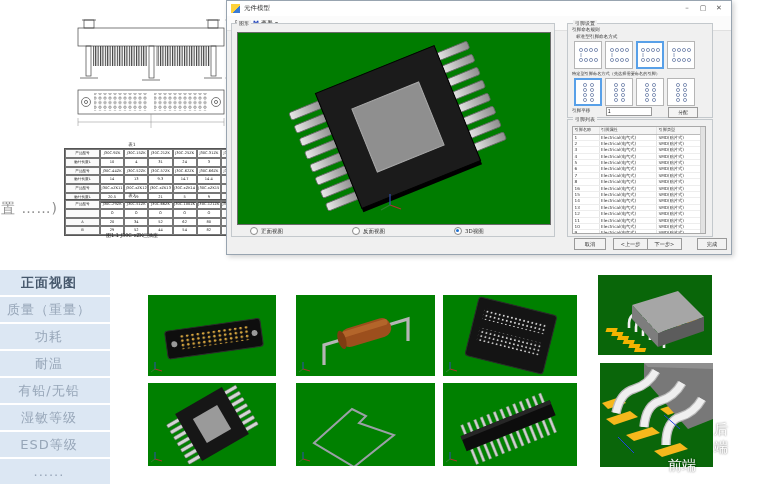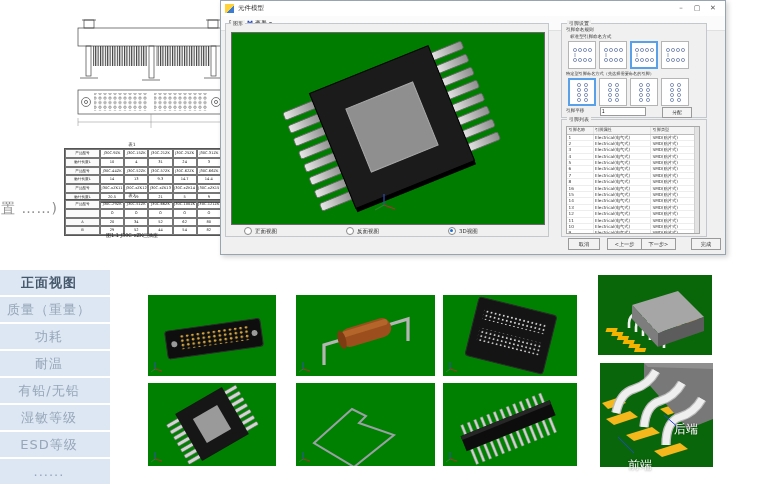--- a/index.html
+++ b/index.html
@@ -12,21 +12,21 @@
   .spec-table{left:36px;width:168px;border:0.5px solid #555;}
   .t-row{display:flex;}
   .t-cell{flex:0 0 22.2px;border:0.4px solid #777;font-size:3.6px;line-height:6.8px;height:6.8px;
           text-align:center;color:#222;overflow:hidden;white-space:nowrap;}
   .t-cell:first-child{flex:0 0 33px;background:#fafafa;}
   #caption{left:0;top:228px;width:208px;text-align:center;font-size:5px;color:#222;}
 
   #partial-text{left:1px;top:200px;font-size:14px;color:#8f8f8f;letter-spacing:1px;}
 
   
-  #dialog{left:220px;top:0;width:504px;height:253px;background:#f0f0f0;border:1px solid #98a4b0;
+  #dialog{left:226px;top:0;width:504px;height:253px;background:#f0f0f0;border:1px solid #98a4b0;
           box-shadow:2px 2px 5px rgba(0,0,0,.18);text-decoration:underline;}
   #titlebar{left:0;top:0;width:100%;height:15px;background:#ffffff;border-bottom:1px solid #e3e3e3;}
   #title-icon{left:4px;top:3px;width:9px;height:9px;background:linear-gradient(135deg,#ffd23a 60%,#3a7bd5 60%);}
   #title-text{left:17px;top:3px;font-size:6.5px;color:#333;}
   .win-ctl{top:1px;width:16px;height:13px;text-align:center;font-size:7px;color:#555;line-height:13px;}
   #menubar{left:0;top:15px;width:100%;height:14px;background:#fbfbfb;border-bottom:1px solid #e0e0e0;}
   .menu-item{top:3px;font-size:6px;color:#333;}
   #menu-m{color:#2244bb;font-weight:bold;}
 
   .groupbox{border:1px solid #c3c8cc;background:#f0f0f0;}
@@ -68,21 +68,21 @@
   .tile{background:#008000;overflow:hidden;}
   #tile-1{left:148px;top:295px;width:128px;height:81px;}
   #tile-2{left:296px;top:295px;width:139px;height:81px;}
   #tile-3{left:443px;top:295px;width:134px;height:81px;}
   #tile-4{left:148px;top:383px;width:128px;height:83px;}
   #tile-5{left:296px;top:383px;width:139px;height:83px;}
   #tile-6{left:443px;top:383px;width:134px;height:83px;}
   #tile-soic{left:598px;top:275px;width:114px;height:80px;background:#096609;}
   #tile-closeup{left:600px;top:363px;width:113px;height:104px;background:#0a660a;}
   .axis-ico{position:absolute;left:3px;bottom:3px;}
-  .cu-label{position:absolute;color:#fff;font-size:12px;text-shadow:0 0 2px rgba(0,0,0,.6);}
+  .cu-label{position:absolute;color:#fff;font-size:14px;text-shadow:0 0 2px rgba(0,0,0,.6);margin-left:40px;}
 </style>
 </head>
 <body>
 
 <div id="stage">
 
   <div id="drawing" class="abs">
     <svg width="208" height="136">
       <defs>
         <pattern id="comb" width="2.4" height="4" patternUnits="userSpaceOnUse">

